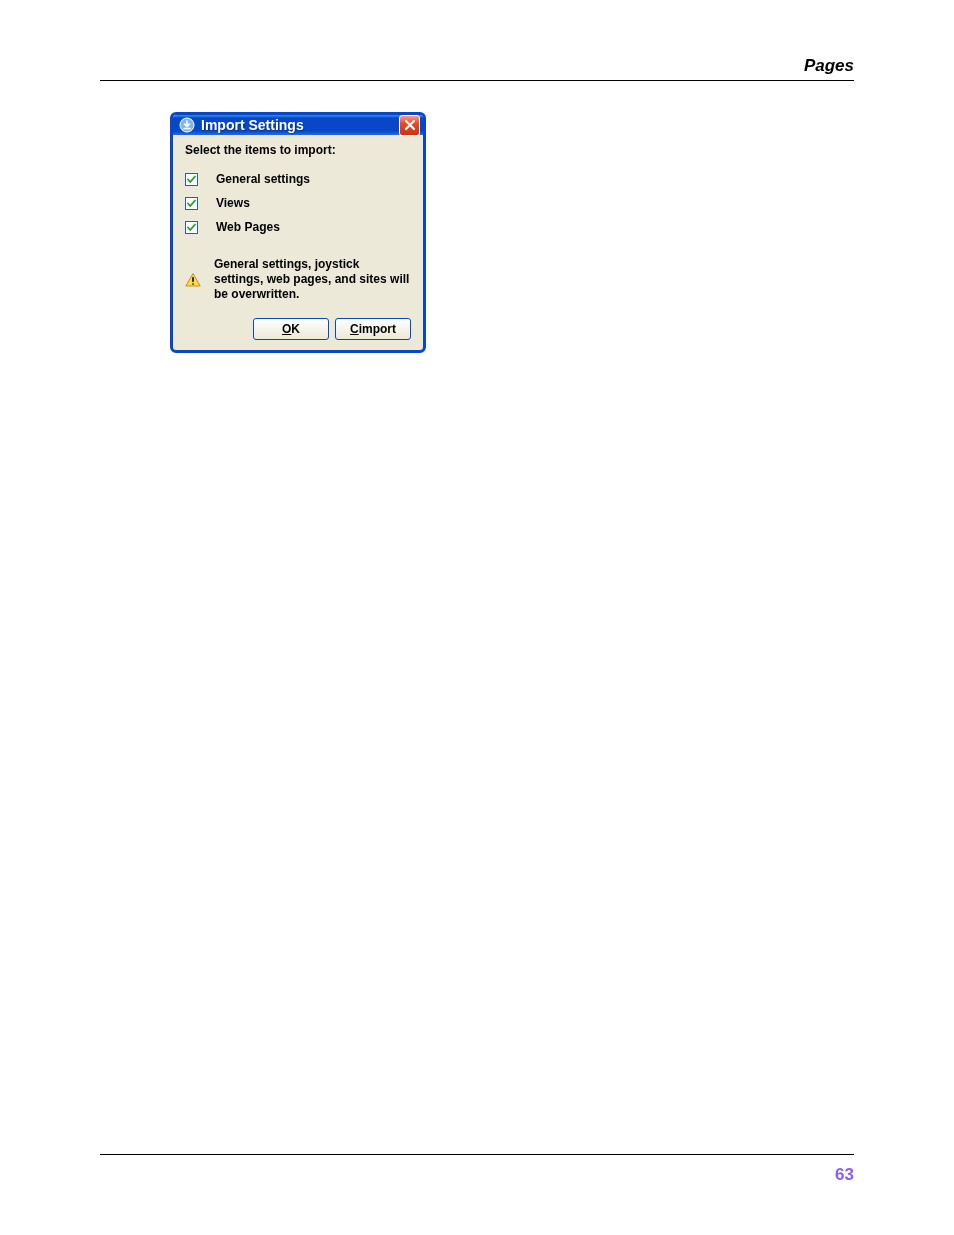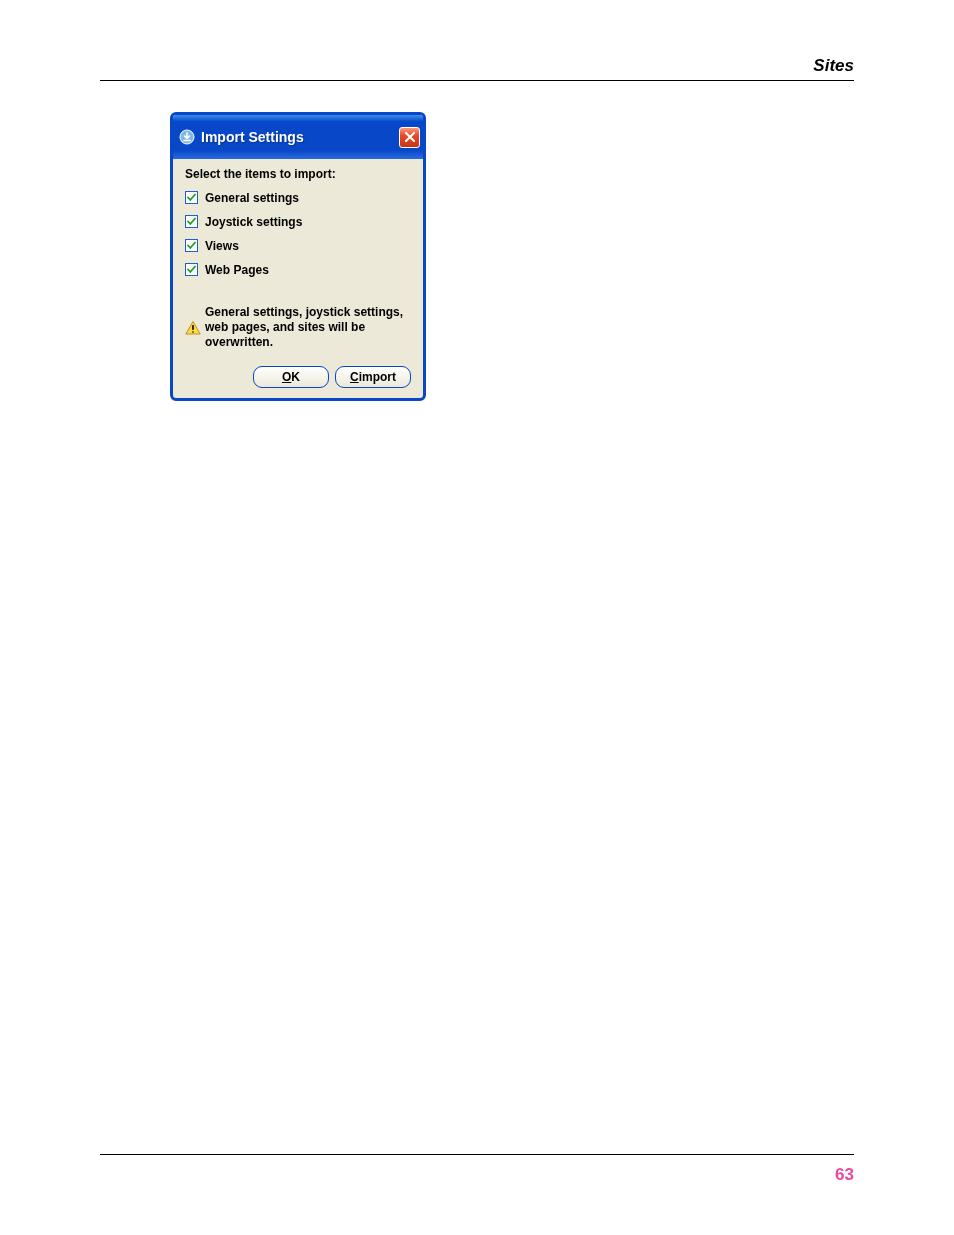--- a/index.html
+++ b/index.html
@@ -39,39 +39,39 @@
     left: 100px;
     right: 100px;
     border-top: 1px solid #000;
   }
   .page-number {
     position: absolute;
     bottom: 50px;
     right: 100px;
     font-weight: 700;
     font-size: 17px;
-    color: #ec4899;
+    color: #8b5cf6;
   }
 
   
 
   .dialog {
     position: absolute;
     top: 112px;
     left: 170px;
     width: 256px;
     border: 3px solid #0848c8;
     border-radius: 6px;
     background: #ece9d8;
     box-sizing: border-box;
     overflow: hidden;
   }
 
   .titlebar {
-    height: 44px;
+    height: 20px;
     background: linear-gradient(to bottom, #3a8ef0 0%, #0848c8 15%, #0848c8 80%, #2a6ae0 100%);
     display: flex;
     align-items: center;
     padding: 0 3px 0 6px;
     gap: 6px;
   }
   .titlebar-icon {
     width: 16px;
     height: 16px;
     display: flex;
@@ -108,79 +108,79 @@
     color: #000;
     font-weight: bold;
   }
 
   .prompt {
     margin-bottom: 10px;
   }
 
   .check-row {
     display: flex;
-    align-items: flex-start;
-    gap: 7px;
+    align-items: center;
+    gap: 18px;
     height: 24px;
   }
   .chk {
     width: 13px;
     height: 13px;
     border: 1px solid #1c5fcf;
     background: #fff;
     box-sizing: border-box;
     display: flex;
     align-items: center;
     justify-content: center;
     cursor: pointer;
   }
   .chk svg { display: block; }
   .chk-label { cursor: default; }
 
   .warning-row {
     display: flex;
     align-items: center;
-    gap: 4px;
+    gap: 13px;
     margin-top: 18px;
     line-height: 1.25;
   }
   .warning-icon {
     width: 16px;
     flex: 0 0 16px;
   }
   .warning-icon svg { display: block; }
   .warning-text { }
 
   .button-row {
     display: flex;
     justify-content: flex-end;
     gap: 6px;
     margin-top: 16px;
   }
   .dlg-btn {
     min-width: 76px;
     height: 22px;
     border: 1px solid #0848c8;
-    border-radius: 9px;
+    border-radius: 3px;
     background: linear-gradient(to bottom, #ffffff, #ece9d8);
     font-family: Tahoma, Arial, sans-serif;
     font-size: 12px;
     display: flex;
     align-items: center;
     justify-content: center;
     cursor: pointer;
     box-sizing: border-box;
   }
   .hotkey { text-decoration: underline; }
 
 </style>
 </head>
 <body>
 
-<div class="page-header">Sites</div>
+<div class="page-header">Pages</div>
 <div class="header-rule"></div>
 
 <div class="dialog">
 
   <div class="titlebar">
     <span class="titlebar-icon">
       <svg width="16" height="16" viewBox="0 0 16 16">
         <circle cx="8" cy="8" r="7" fill="#7fb8e8" stroke="#ffffff" stroke-width="1"></circle>
         <path d="M8 4 v5 M5.5 7 L8 9.5 L10.5 7" stroke="#ffffff" stroke-width="1.6" fill="none" stroke-linecap="round" stroke-linejoin="round"></path>
         <line x1="5" y1="11.5" x2="11" y2="11.5" stroke="#ffffff" stroke-width="1.6" stroke-linecap="round"></line>
@@ -207,28 +207,20 @@
           </svg>
       </span>
       <span class="chk-label">General settings</span>
     </div>
     <div class="check-row">
       <span class="chk">
         <svg width="9" height="9" viewBox="0 0 9 9">
             <path d="M1 4.5 L3.3 7 L8 1.5" stroke="#21a121" stroke-width="1.8" fill="none" stroke-linecap="round" stroke-linejoin="round"></path>
           </svg>
       </span>
-      <span class="chk-label">Joystick settings</span>
-    </div>
-    <div class="check-row">
-      <span class="chk">
-        <svg width="9" height="9" viewBox="0 0 9 9">
-            <path d="M1 4.5 L3.3 7 L8 1.5" stroke="#21a121" stroke-width="1.8" fill="none" stroke-linecap="round" stroke-linejoin="round"></path>
-          </svg>
-      </span>
       <span class="chk-label">Views</span>
     </div>
     <div class="check-row">
       <span class="chk">
         <svg width="9" height="9" viewBox="0 0 9 9">
             <path d="M1 4.5 L3.3 7 L8 1.5" stroke="#21a121" stroke-width="1.8" fill="none" stroke-linecap="round" stroke-linejoin="round"></path>
           </svg>
       </span>
       <span class="chk-label">Web Pages</span>
     </div>

